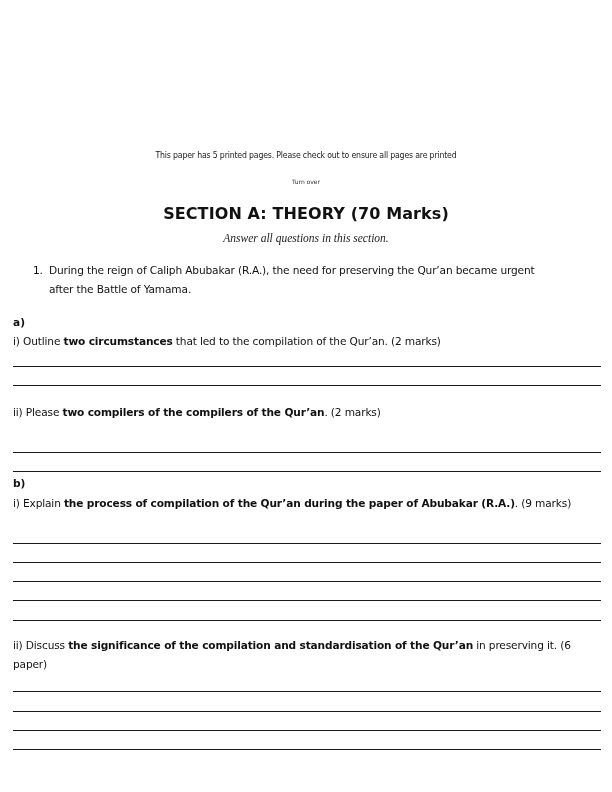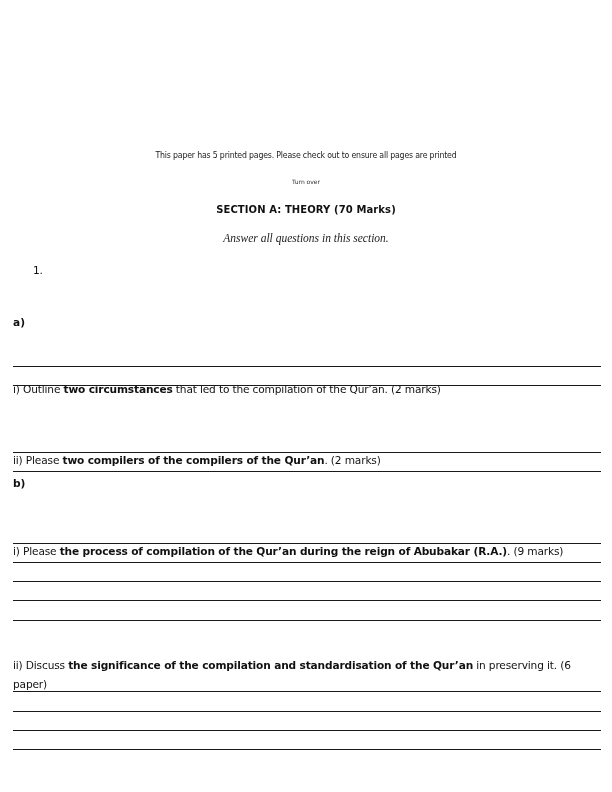--- a/index.html
+++ b/index.html
@@ -27,21 +27,21 @@
     }
     .turn {
       top: 178px;
       font-size: 6px;
       color: #333;
     }
     .section-title {
       top: 204px;
       font-family: "DejaVu Sans", sans-serif;
       font-weight: bold;
-      font-size: 10px;
+      font-size: 16px;
       letter-spacing: 0.1px;
     }
     .instructions {
       top: 232px;
       font-family: "Liberation Serif", serif;
       font-style: italic;
       font-size: 11.5px;
       color: #222;
     }
     .q-text {
@@ -65,21 +65,20 @@
     }
     .part-label {
       font-weight: bold;
       font-size: 10.6px;
       font-family: "DejaVu Sans", sans-serif;
       left: 13px;
     }
     .prompt {
       left: 13px;
       width: 590px;
-      margin-top: 48px;
     }
     b { font-weight: bold; }
     .line {
       position: absolute;
       left: 13px;
       width: 588px;
       height: 0;
       border-top: 1.4px solid #1a1a1a;
     }
   </style>
@@ -90,47 +89,49 @@
 
   <div class="abs center notice">This paper has 5 printed pages. Please check out to ensure all pages are printed</div>
   <div class="abs center turn">Turn over</div>
 
   <div class="abs center section-title">SECTION A: THEORY (70 Marks)</div>
   <div class="abs center instructions">Answer all questions in this section.</div>
 
   <div class="abs q-text q1">
     <span class="num">1.</span>
     <div class="body">
+      <div>During the reign of Caliph Abubakar (R.A.), the need for preserving the Qur’an became urgent</div>
+      <div>after the Battle of Yamama.</div>
     </div>
   </div>
 
   <div class="abs part-label" style="top:316px;">a)</div>
   <div class="abs q-text prompt" style="top:332px;">
     <span>i) Outline </span><b>two circumstances</b><span> that led to the compilation of the Qur’an. (2 marks)</span>
   </div>
   <div class="line" style="top:366px;"></div>
   <div class="line" style="top:385px;"></div>
 
   <div class="abs q-text prompt" style="top:403px;">
     <span>ii) Please </span><b>two compilers of the compilers of the Qur’an</b><span>. (2 marks)</span>
   </div>
   <div class="line" style="top:452px;"></div>
   <div class="line" style="top:471px;"></div>
 
   <div class="abs part-label" style="top:477px;">b)</div>
   <div class="abs q-text prompt" style="top:494px;">
-    <span>i) Please </span><b>the process of compilation of the Qur’an during the reign of Abubakar (R.A.)</b><span>. (9 marks)</span>
+    <span>i) Explain </span><b>the process of compilation of the Qur’an during the paper of Abubakar (R.A.)</b><span>. (9 marks)</span>
   </div>
   <div class="line" style="top:543px;"></div>
   <div class="line" style="top:562px;"></div>
   <div class="line" style="top:581px;"></div>
   <div class="line" style="top:600px;"></div>
   <div class="line" style="top:620px;"></div>
 
-  <div class="abs q-text prompt" style="top:608px;">
+  <div class="abs q-text prompt" style="top:636px;">
     <span>ii) Discuss </span><b>the significance of the compilation and standardisation of the Qur’an</b><span> in preserving it. (6</span><br>
     <span>paper)</span>
   </div>
   <div class="line" style="top:691px;"></div>
   <div class="line" style="top:711px;"></div>
   <div class="line" style="top:730px;"></div>
   <div class="line" style="top:749px;"></div>
 
 </div>
 

